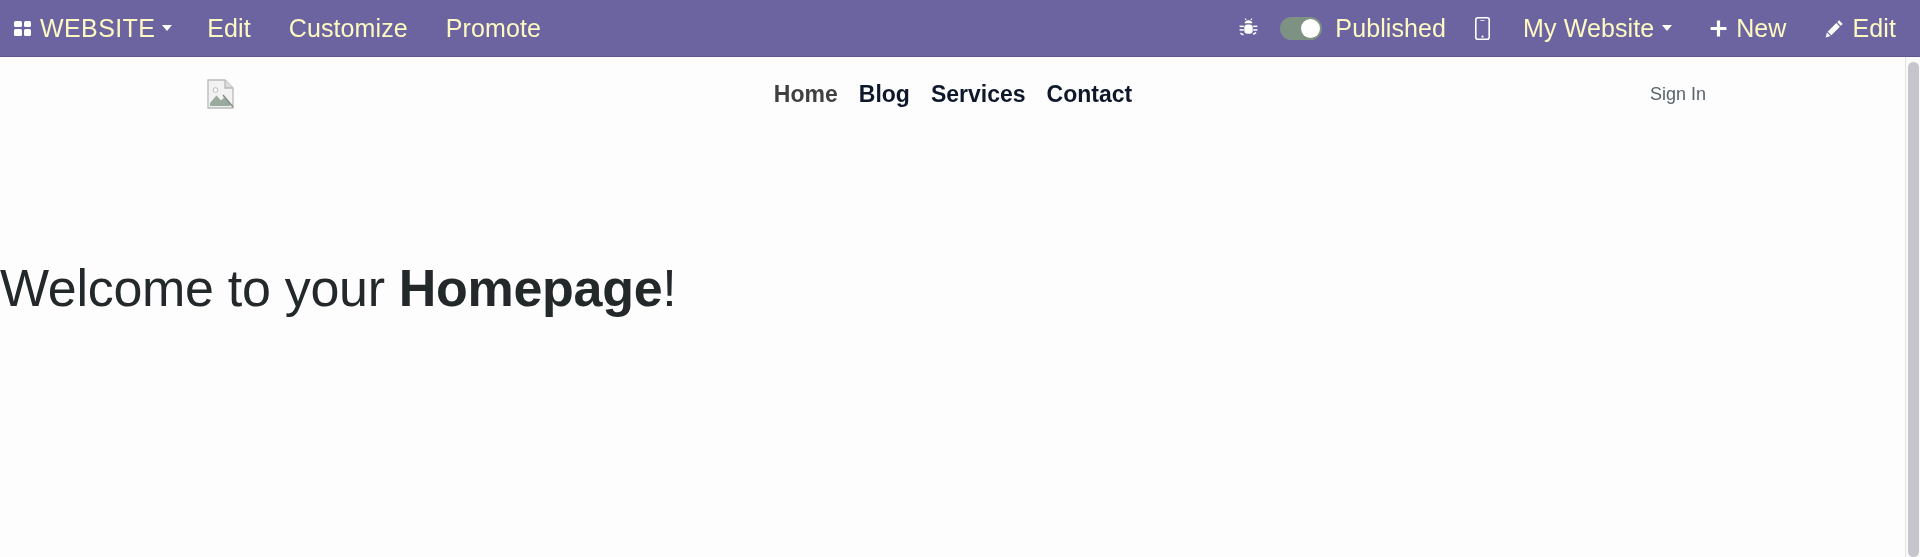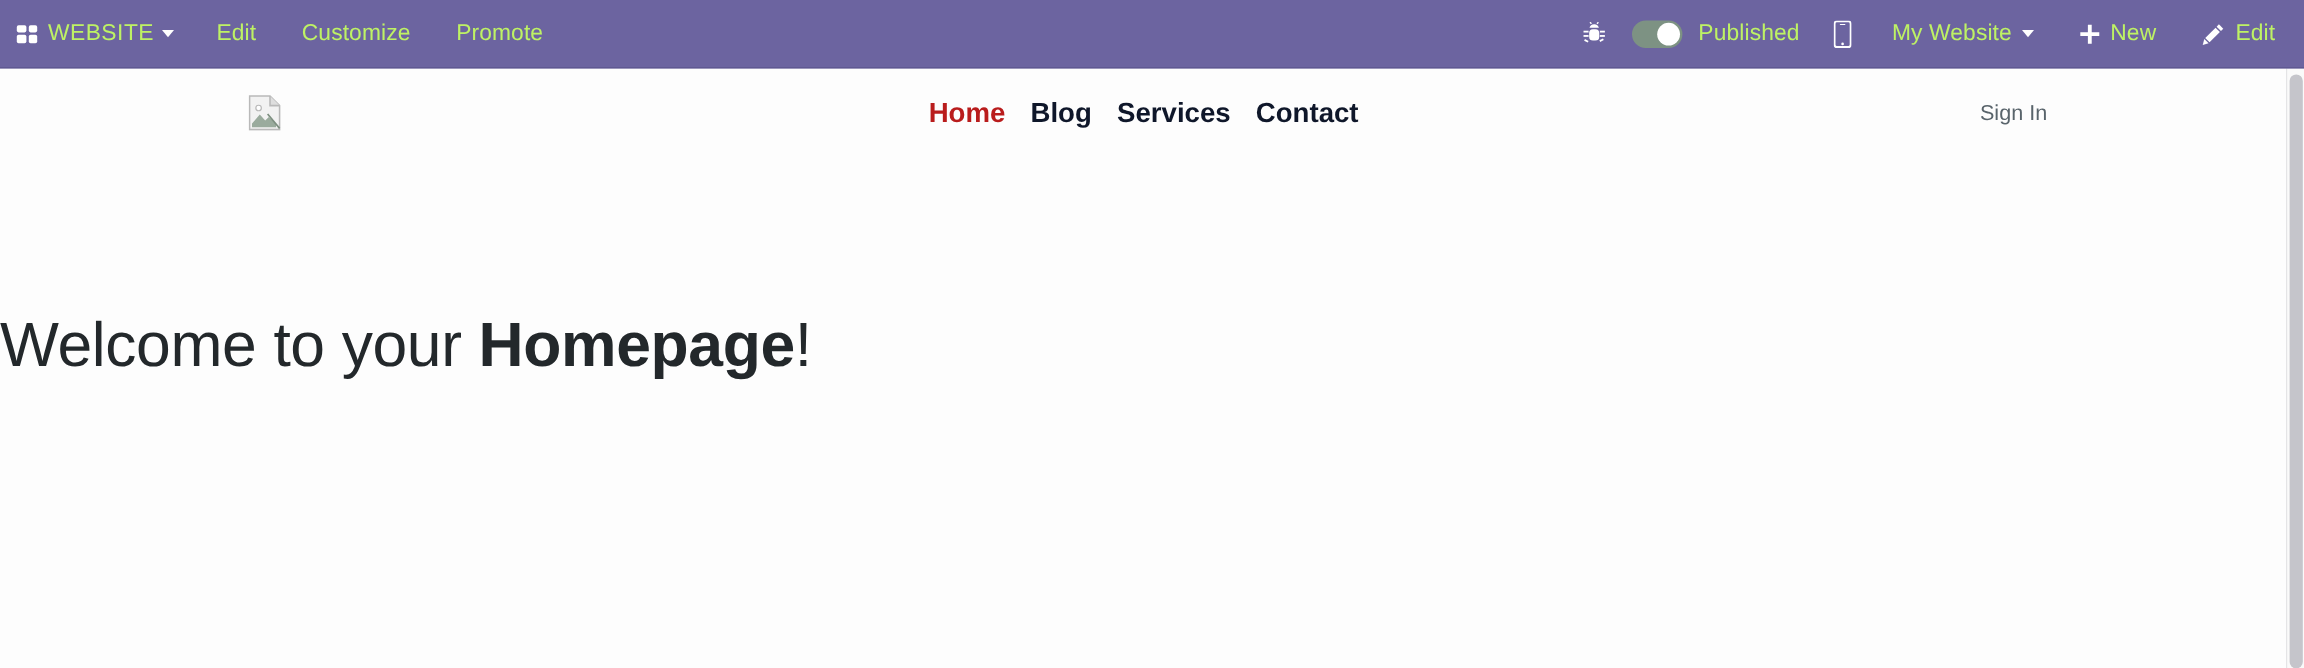--- a/index.html
+++ b/index.html
@@ -28,24 +28,24 @@
   }
 
   .ab-left { display: flex; align-items: center; }
   .ab-right { display: flex; align-items: center; margin-left: auto; }
 
   .ab-item {
     display: flex;
     align-items: center;
     height: 57px;
     padding: 0 19px;
-    color: #bef264;
+    color: #fef9c3;
     cursor: pointer;
     white-space: nowrap;
-    font-size: 19px;
+    font-size: 25px;
     letter-spacing: 0.1px;
   }
 
   #brand-item { padding-left: 14px; padding-right: 16px; font-weight: 400; }
   #brand-label { margin-left: 9px; margin-right: 7px; letter-spacing: 0.4px; }
 
   
   .grid-icon {
     width: 17px; height: 15px;
     display: grid;
@@ -129,21 +129,21 @@
     font-size: 23px;
     pointer-events: none;
   }
   #site-nav > * { pointer-events: auto; }
   .nav-link {
     color: #0f172a;
     cursor: pointer;
     white-space: nowrap;
     font-weight: 700;
   }
-  .nav-link.active { color: #b91c1c; font-weight: 700; }
+  .nav-link.active { color: #404040; font-weight: 700; }
 
   #signin {
     margin-left: auto;
     color: #59646b;
     font-size: 18px;
     cursor: pointer;
     padding-right: 156px;
   }
 
   #hero {

